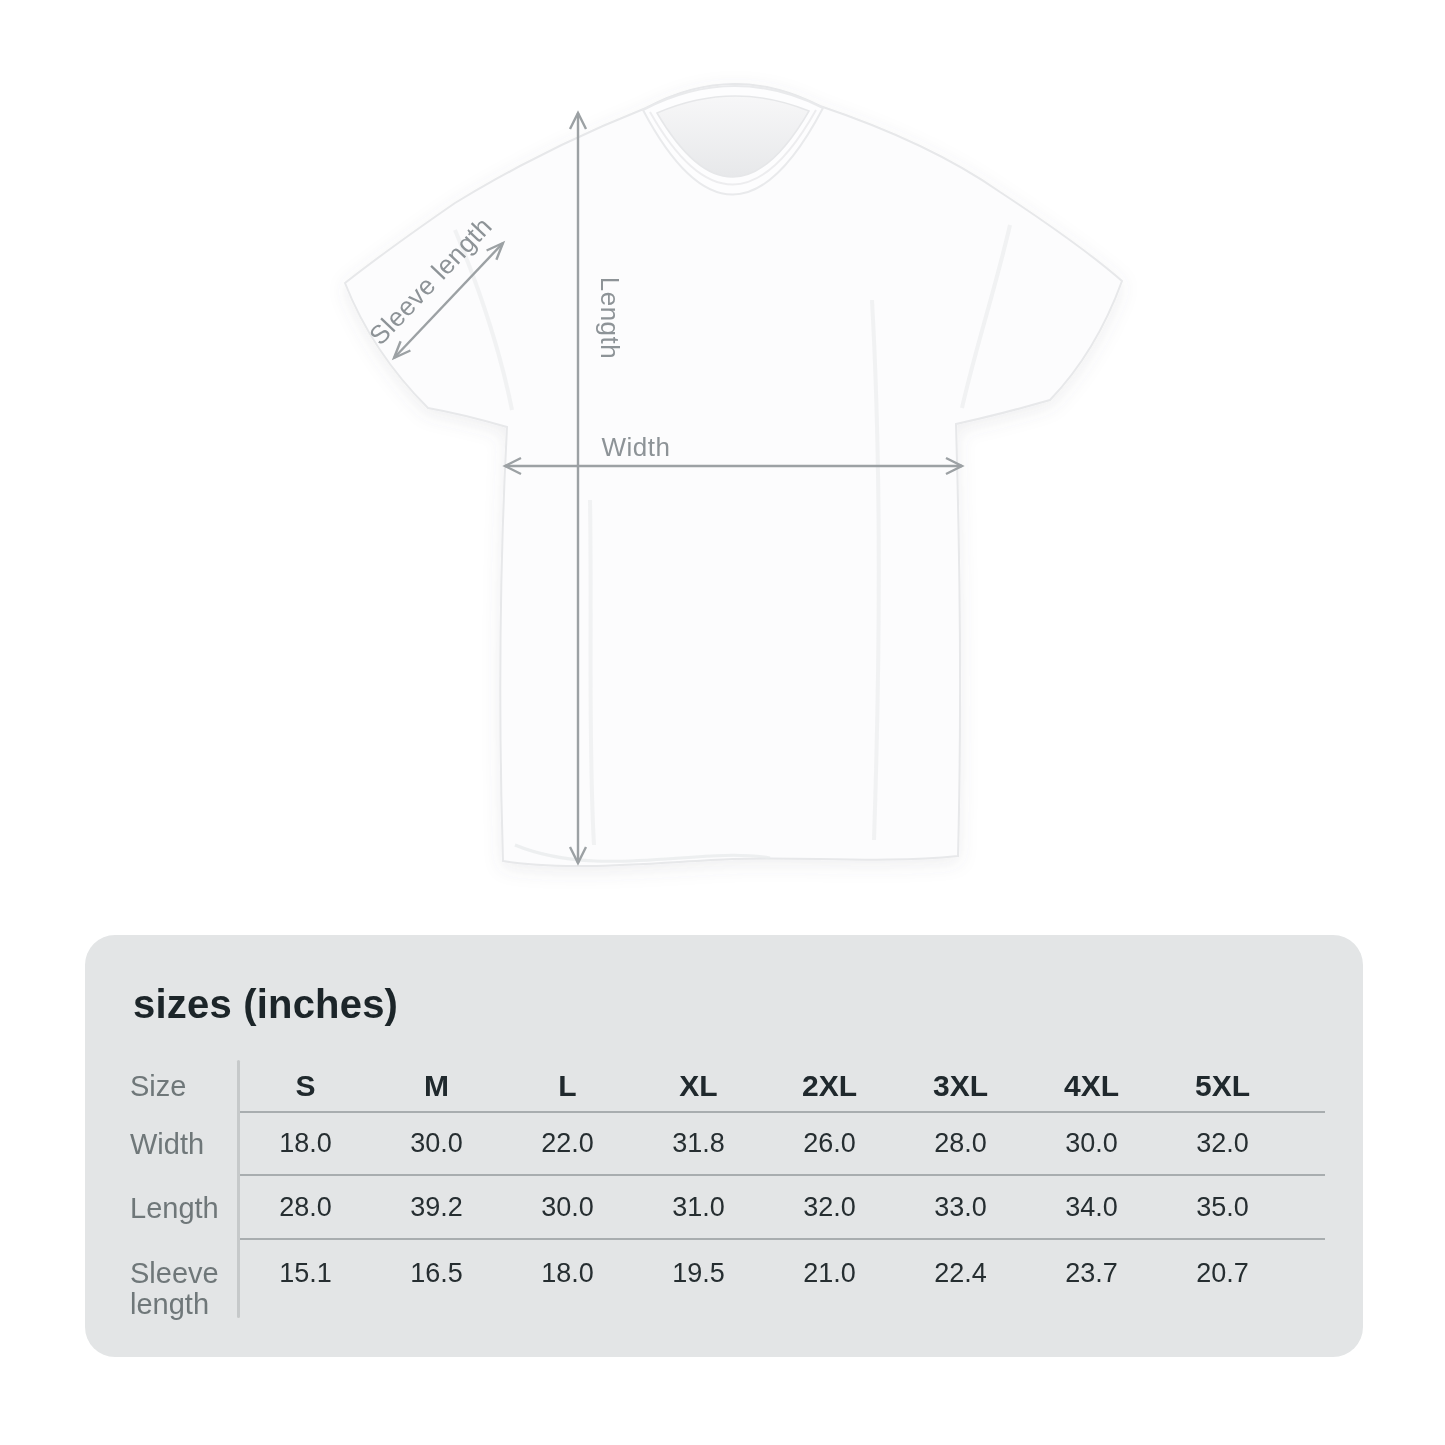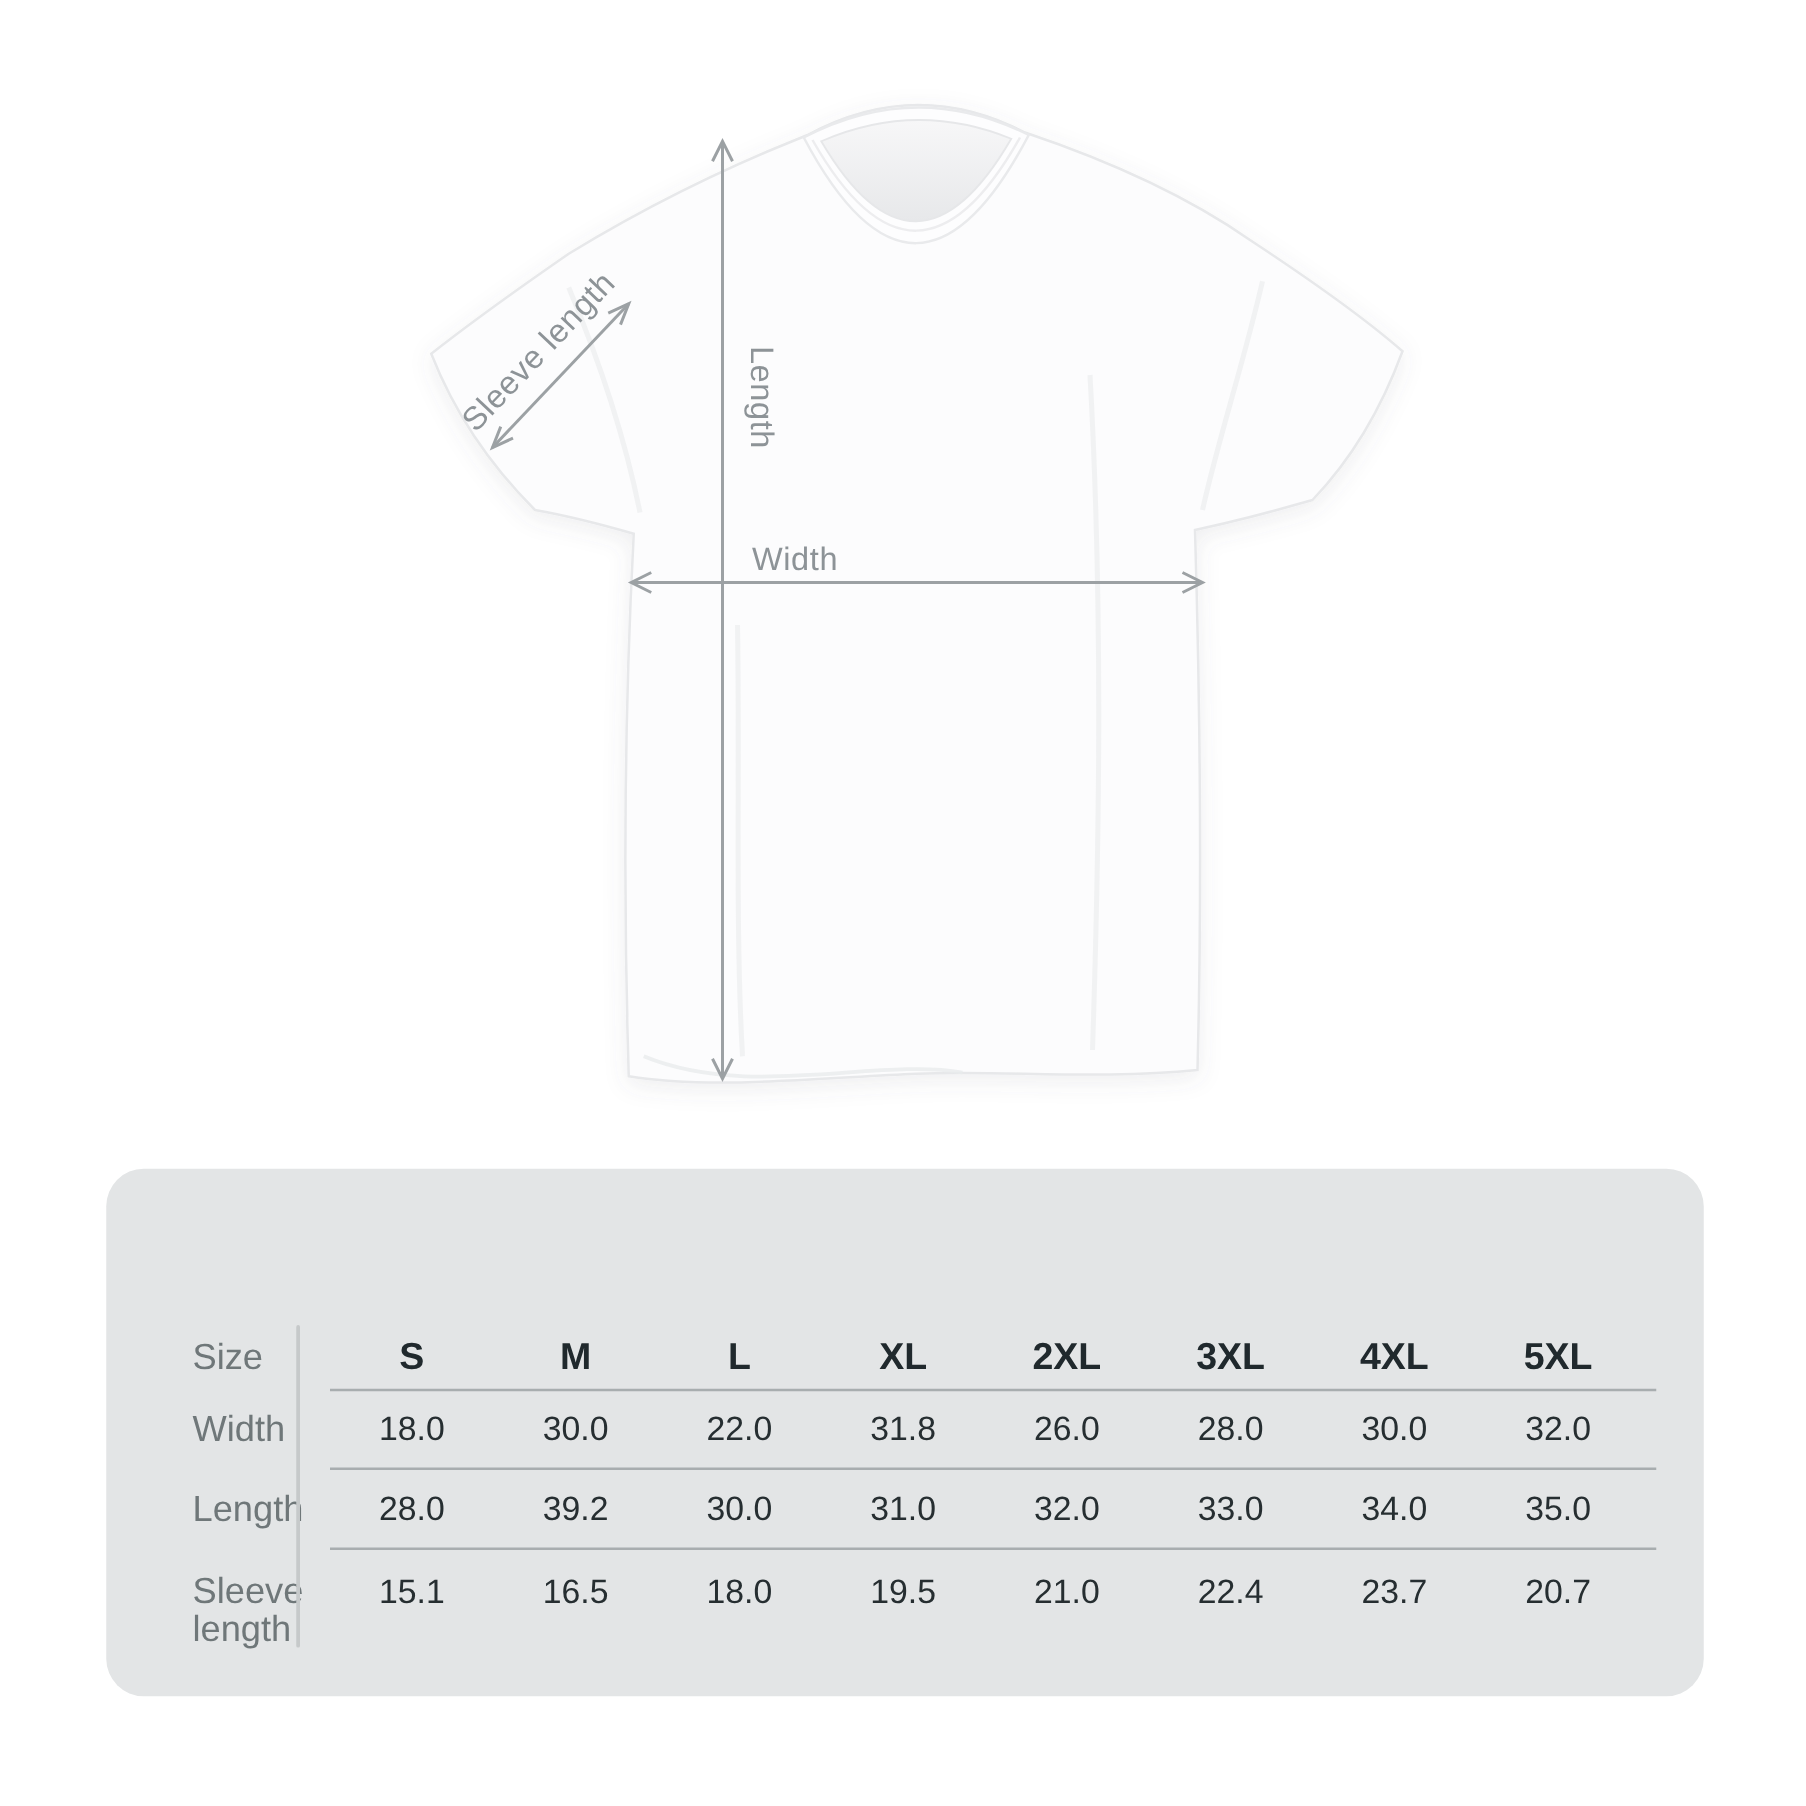--- a/index.html
+++ b/index.html
@@ -34,21 +34,21 @@
   .size-table{
     position:absolute;left:45px;top:125px;width:1195px;height:270px;
     display:flex;
   }
   .label-col{width:107px;flex:0 0 107px;display:flex;flex-direction:column;position:relative;}
   .vdivider{
     position:absolute;right:-3px;top:0;width:3px;height:258px;
     background:#c6c9ca;border-radius:2px;
   }
   .data-col{margin-left:3px;flex:1 1 auto;display:flex;flex-direction:column;}
-  .lrow,.drow{display:flex;align-items:center;margin-left:24px;}
+  .lrow,.drow{display:flex;align-items:center;}
   .lrow.h53,.drow.h53{height:53px;}
   .lrow.h63,.drow.h63{height:63px;}
   .lrow.h64,.drow.h64{height:64px;}
   .lrow.h90,.drow.h90{height:90px;align-items:flex-start;padding-top:0;}
   .lrow.h90 .rlabel,.drow.h90 .cell{padding-top:18px;}
   .drow{display:grid;grid-template-columns:repeat(8,131px);box-sizing:border-box;}
   .drow.lined{border-bottom:2px solid #a8adaf;}
   .corner,.rlabel{
     color:#6f7779;font-size:29px;line-height:31px;
   }
@@ -120,20 +120,21 @@
         </g>
 
         <text class="mlabel" text-anchor="middle" transform="translate(601,318) rotate(90)">Length</text>
         <text class="mlabel" text-anchor="middle" x="636" y="456">Width</text>
         <text class="mlabel" text-anchor="middle" transform="translate(437,287) rotate(-46.5)">Sleeve length</text>
       </g>
     </svg>
   </div>
 
   <section class="panel">
+    <h2 class="panel-title">sizes (inches)</h2>
 
     <div class="size-table">
 
       <div class="label-col">
         <div class="vdivider"></div>
         <div class="lrow h53">
             <span class="corner">Size</span>
           </div>
         <div class="lrow h63">
             <span class="rlabel">Width</span>

